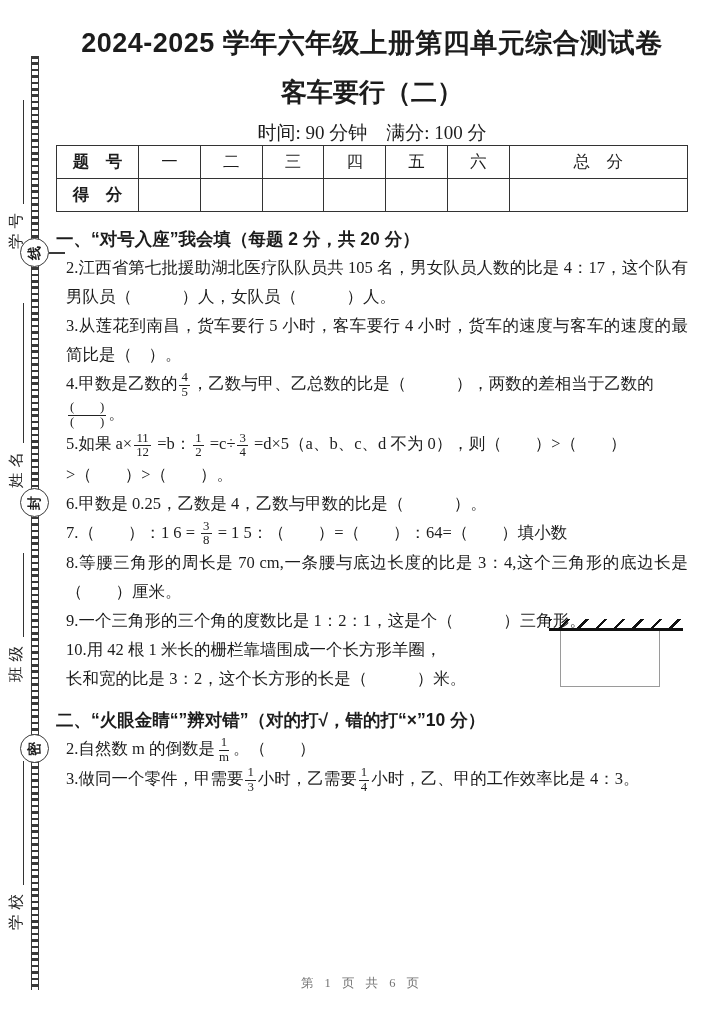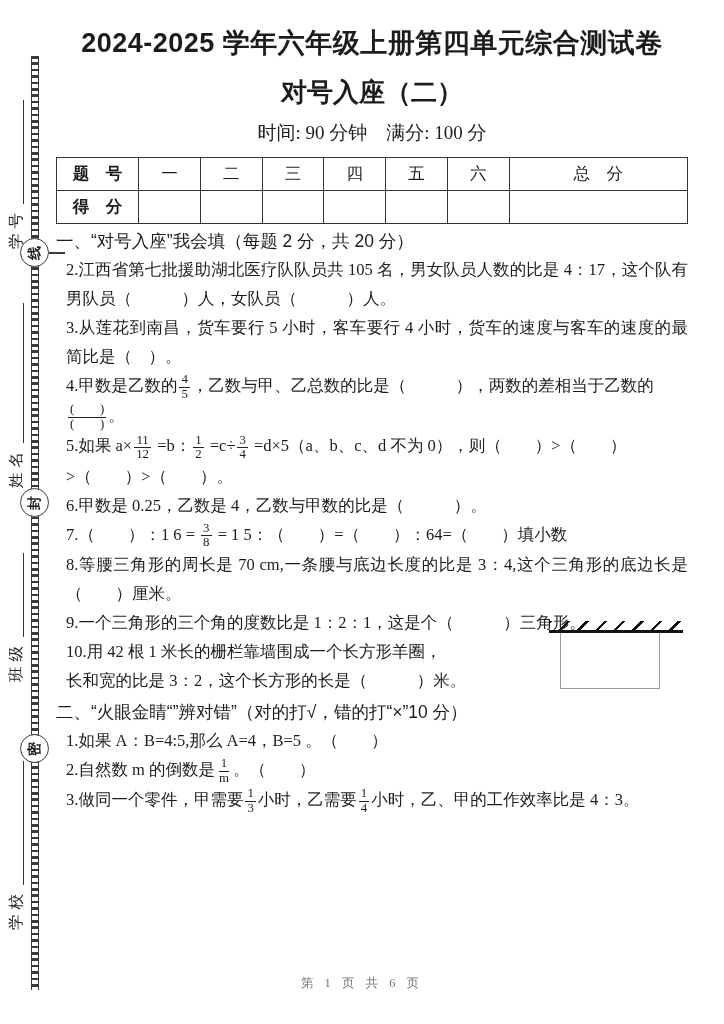--- a/index.html
+++ b/index.html
@@ -84,37 +84,36 @@
     line-height: 32px;
   }
   .meta {
     margin-top: 13px;
     text-align: center;
     font-size: 19px;
     line-height: 24px;
   }
 
   table.score {
-    margin-top: 12px;
     width: 100%;
     border-collapse: collapse;
   }
   table.score td {
     border: 1.4px solid #333;
     height: 33px;
     text-align: center;
     vertical-align: middle;
     font-size: 16.5px;
   }
   table.score td.lbl { font-family: "Liberation Sans", sans-serif; font-weight: 700; width: 13%; }
 
   .sec-heading {
-    margin-top: 3px;
+    margin-top: 13px;
     font-family: "Liberation Sans", sans-serif;
-    font-weight: 400;
+    font-weight: 700;
     font-size: 17.5px;
     line-height: 28px;
   }
   .q {
     margin-left: 10px;
     font-size: 16.5px;
     line-height: 29px;
     text-align: justify;
   }
   .q10 { position: relative; padding-right: 152px; }
@@ -185,21 +184,21 @@
     <span class="blank"></span>
 </div>
 <div class="margin-field mf-school">
   <span>学校</span>
     <span class="blank"></span>
 </div>
 
 <div class="content">
 
   <div class="title">2024-2025 学年六年级上册第四单元综合测试卷</div>
-  <div class="subtitle">对号入座（二）</div>
+  <div class="subtitle">客车要行（二）</div>
   <div class="meta">时间: 90 分钟　满分: 100 分</div>
 
   <table class="score">
     <tbody>
       <tr>
         <td class="lbl">题　号</td>
         <td>一</td>
         <td>二</td>
         <td>三</td>
         <td>四</td>
@@ -252,21 +251,20 @@
   <div class="q q10">
     <span>10.用 42 根 1 米长的栅栏靠墙围成一个长方形羊圈，<br>长和宽的比是 3：2，这个长方形的长是（　　　）米。</span>
     <span class="diagram">
       <span class="wall-hatch" style="display:block"></span>
       <span class="pen-rect" style="display:block"></span>
     </span>
   </div>
 
   <div class="sec-heading">二、“火眼金睛“”辨对错”（对的打√，错的打“×”10 分）</div>
 
-  <div class="q">1.如果 A：B=4:5,那么 A=4，B=5 。（　　）</div>
   <div class="q">2.自然数 m 的倒数是<span class="frac">
         <span class="fnum">1</span>
         <span class="fden">m</span>
       </span>。（　　）</div>
   <div class="q">3.做同一个零件，甲需要<span class="frac">
         <span class="fnum">1</span>
         <span class="fden">3</span>
       </span>小时，乙需要<span class="frac">
         <span class="fnum">1</span>
         <span class="fden">4</span>

